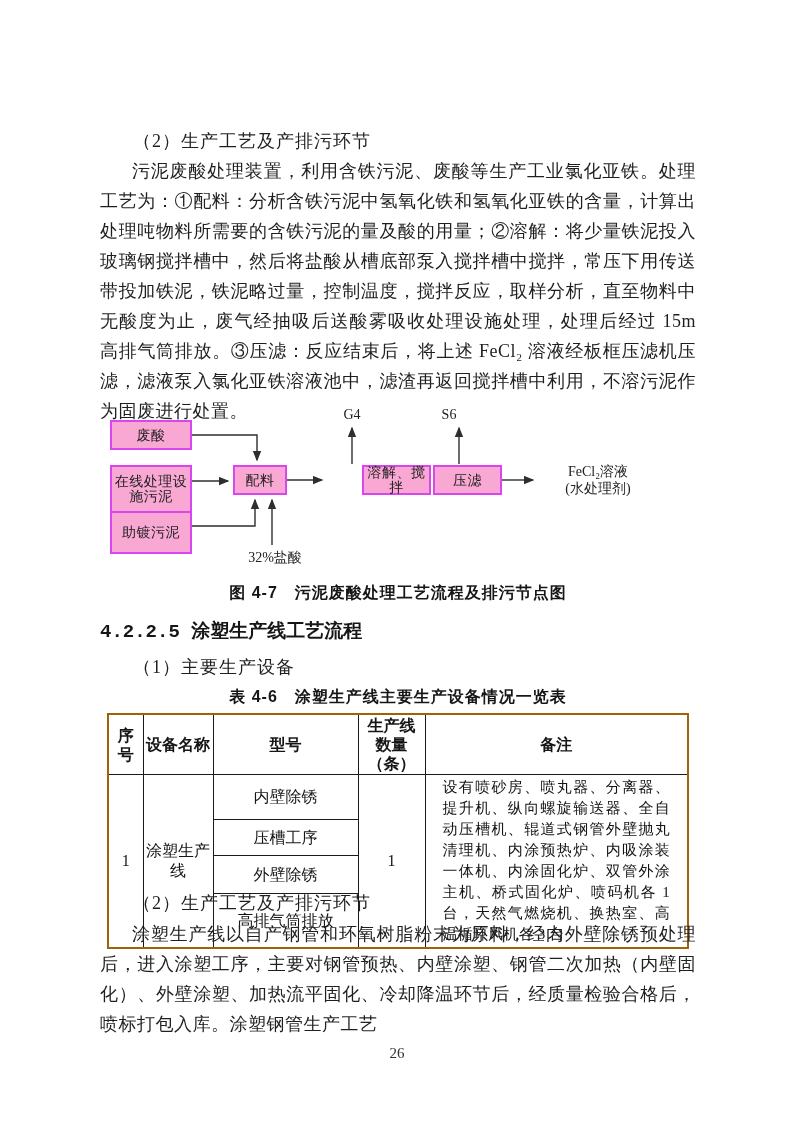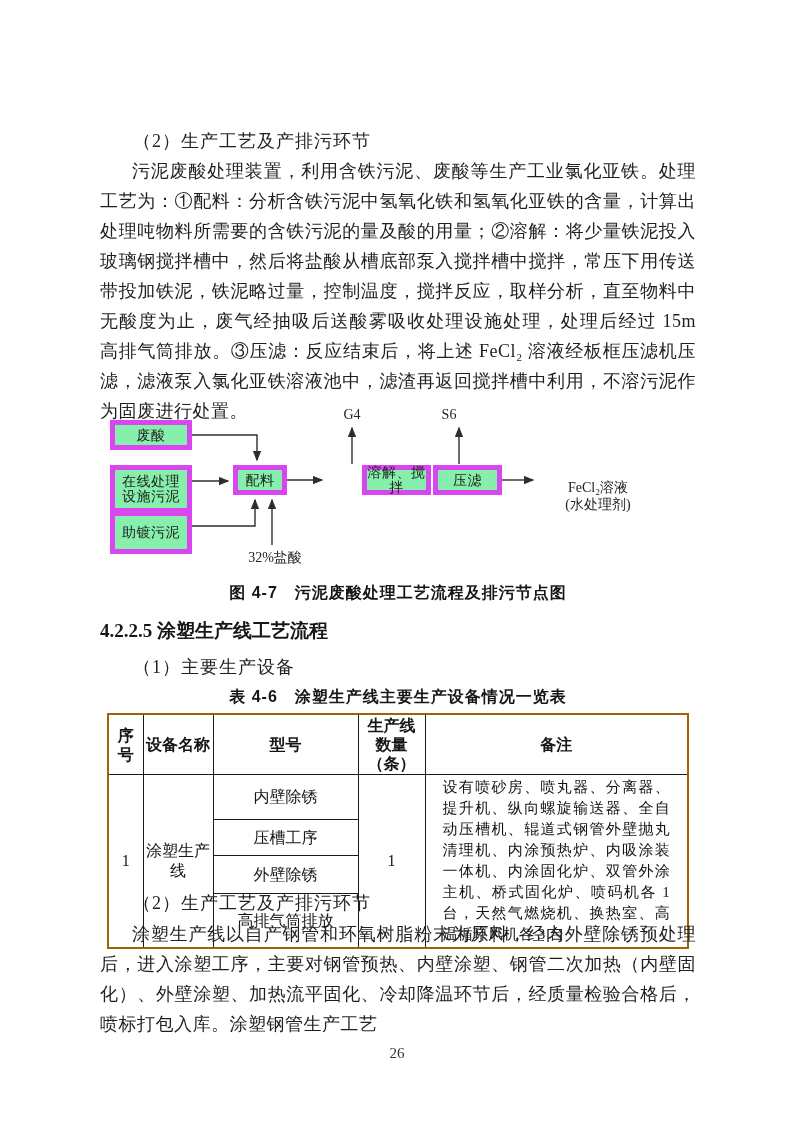--- a/index.html
+++ b/index.html
@@ -14,37 +14,37 @@
   .abs { position:absolute; }
 
   
   .inline-heading { font-size:18px; letter-spacing:1px; }
   .body-para {
     font-size:18px; line-height:30px;
     text-align:justify; text-indent:32px;
     letter-spacing:0.5px;
   }
   .num-heading {
-    font-family:Liberation Serif, serif;
+    font-family:Liberation Mono, monospace;
     font-weight:bold; font-size:19px; color:#161616;
   }
   .center-caption {
     font-family:"Liberation Sans","DejaVu Sans",sans-serif;
     font-weight:bold; font-size:16px; text-align:center; color:#161616;
     letter-spacing:1px;
   }
   .page-num { font-size:15px; text-align:center; width:100%; color:#333; }
 
   
   .diagram { left:100px; top:404px; width:600px; height:175px; }
   .dbox {
-    position:absolute; border:5px solid #d946ef;
+    position:absolute; border:2px solid #d946ef;
     display:flex; align-items:center; justify-content:center;
     font-size:14px; text-align:center; line-height:15px; color:#222;
-    background:#86efac; letter-spacing:0.5px;
+    background:#f9a8d4; letter-spacing:0.5px;
   }
   .dlabel { position:absolute; font-size:14px; text-align:center; color:#222; line-height:17px; }
   .arrows { position:absolute; left:0; top:0; width:600px; height:175px; }
 
   
   .doc-table {
     position:absolute; left:107px; top:713px; width:580px;
     border-collapse:collapse; table-layout:fixed;
     font-size:16px; color:#151515;
   }
@@ -93,21 +93,21 @@
   <div class="dbox" style="left:10px; top:61px; width:82px; height:48px;">在线处理设施污泥</div>
   <div class="dbox" style="left:10px; top:107px; width:82px; height:43px;">助镀污泥</div>
 
   <div class="dbox" style="left:133px; top:61px; width:54px; height:30px;">配料</div>
   <div class="dbox" style="left:227px; top:61px; width:69px; height:30px;margin-left:35px;">溶解、搅拌</div>
   <div class="dbox" style="left:333px; top:61px; width:69px; height:30px;">压滤</div>
 
   <div class="dlabel" style="left:238px; top:2px; width:28px;">G4</div>
   <div class="dlabel" style="left:335px; top:2px; width:28px;">S6</div>
 
-  <div class="dlabel" style="left:438px; top:59px; width:120px;margin-top:16px;">
+  <div class="dlabel" style="left:438px; top:59px; width:120px;">
     <div>FeCl₂溶液</div>
     <div>(水处理剂)</div>
   </div>
 
   <div class="dlabel" style="left:139px; top:145px; width:72px;">32%盐酸</div>
 </div>
 
 <div class="abs center-caption" style="left:100px; top:583px; width:596px;">图 4-7　污泥废酸处理工艺流程及排污节点图</div>
 
 <div class="abs num-heading" style="left:100px; top:618px;">4.2.2.5 涂塑生产线工艺流程</div>

